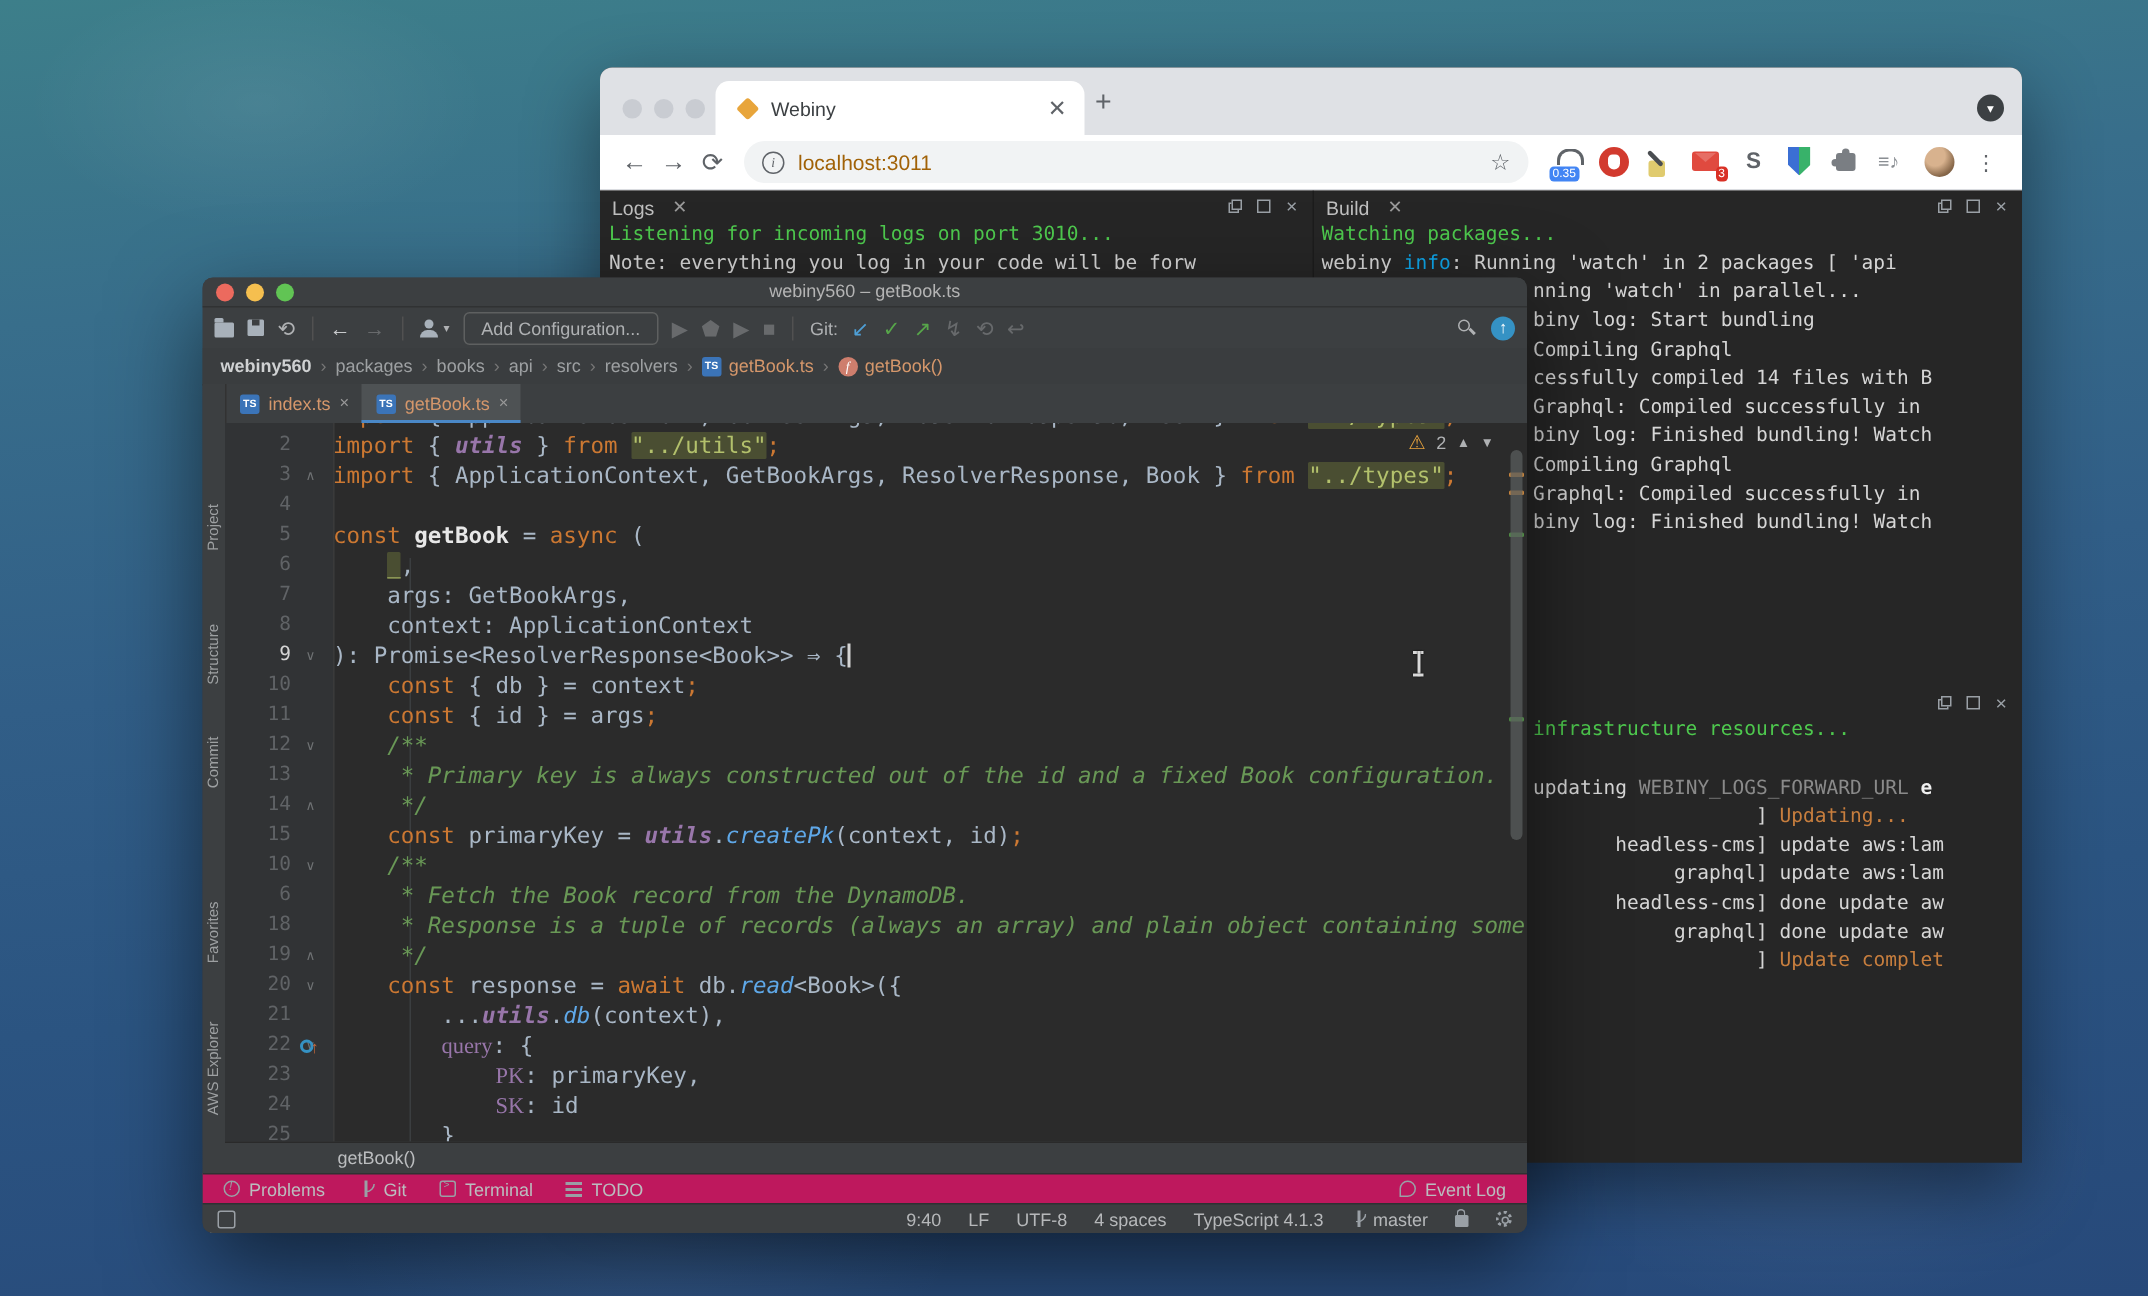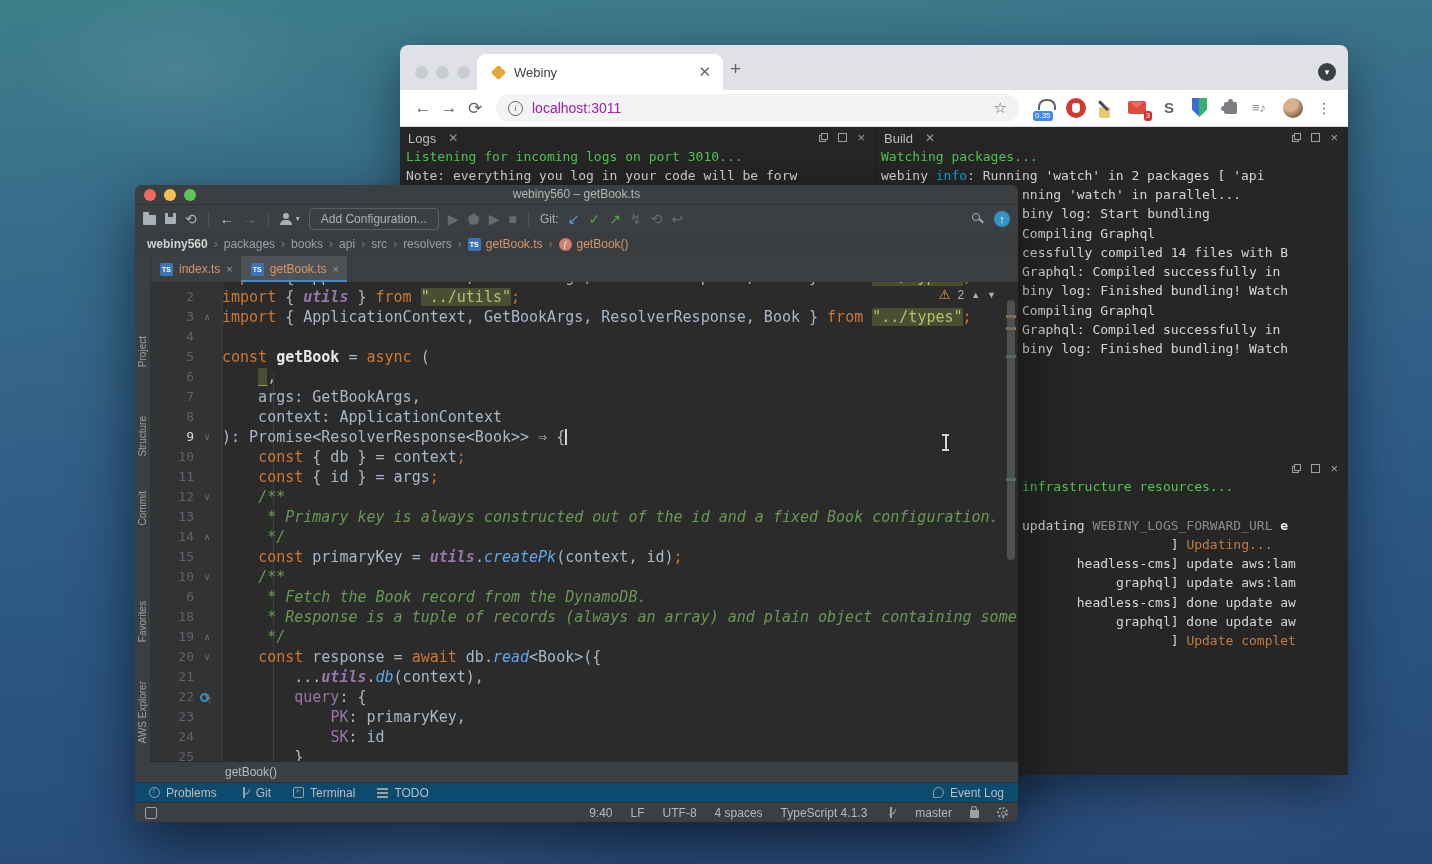--- a/index.html
+++ b/index.html
@@ -32,21 +32,21 @@
   .newtab-plus{position:absolute;left:330px;top:13px;color:#5F6368;font-size:19px;}
   .profile-chip{position:absolute;right:12px;top:18px;width:18px;height:18px;border-radius:50%;background:#3C4043;
     color:#fff;font-size:9px;text-align:center;line-height:18px;}
   .btoolbar{position:absolute;left:0;top:45px;right:0;height:37px;background:#fff;display:flex;align-items:center;
     padding:0 10px;box-sizing:border-box;border-bottom:1px solid #DADCE0;}
   .nav-ic{color:#5F6368;font-size:17px;width:26px;text-align:center;flex:none;}
   .omnibox{flex:1;height:28px;background:#F1F3F4;border-radius:14px;margin:0 8px;display:flex;align-items:center;
     padding:0 12px;box-sizing:border-box;min-width:0;}
   .info-ic{width:13px;height:13px;border:1.5px solid #5F6368;border-radius:50%;color:#5F6368;font-size:9px;
     text-align:center;line-height:13px;font-family:"Liberation Serif",serif;font-style:italic;margin-right:9px;flex:none;}
-  .url-text{font-size:14px;color:#a21caf;flex:1;}
+  .url-text{font-size:14px;color:#a16207;flex:1;}
   .star-ic{color:#5F6368;font-size:15px;flex:none;}
   .ext-row{display:flex;align-items:flex-end;gap:11px;margin:0 4px 0 8px;flex:none;}
   .ext{position:relative;width:20px;height:20px;flex:none;}
   .badge{position:absolute;left:-2px;bottom:-3px;background:#4285F4;color:#fff;font-size:8px;border-radius:3px;padding:0 2px;line-height:10px;}
   .badge.red{background:#D93025;left:auto;right:-4px;}
   .ext-scale .arch{position:absolute;left:3px;top:1px;width:14px;height:9px;border:2px solid #5F6368;border-bottom:none;border-radius:8px 8px 0 0;}
   .ext-adblock .circ{position:absolute;inset:0;border-radius:50%;background:#D23A2E;}
   .ext-adblock .palm{position:absolute;left:6px;top:5px;width:8px;height:10px;background:#fff;border-radius:3px 3px 4px 4px;}
   .ext-drop .stem{position:absolute;left:3px;top:2px;width:13px;height:3px;background:#4A4D51;transform:rotate(45deg);transform-origin:left top;border-radius:2px;}
   .ext-drop .sq{position:absolute;left:2px;bottom:0;width:11px;height:11px;background:#E0CB6E;border-radius:2px;}
@@ -128,59 +128,59 @@
   #code-rows{position:absolute;left:0;top:-15px;right:14px;font-size:15px;line-height:20px;}
   .crow{display:flex;height:20px;white-space:pre;}
   .lgut{flex:none;width:72px;display:flex;position:relative;}
   .lnum{flex:none;width:44px;text-align:right;color:#606366;font-family:"DejaVu Sans Mono",monospace;font-size:13px;line-height:20px;}
   .crow.cur .lnum{color:#D4D4D4;}
   .lfold{flex:none;width:26px;text-align:center;color:#6E7173;font-size:9px;line-height:20px;}
   .lcode{font-family:"DejaVu Sans Mono",monospace;color:#A9B7C6;}
   .s-d{color:#A9B7C6;} .s-kw{color:#CC7832;} .s-cmt{color:#699856;font-style:italic;}
   .s-strh{color:#B3C16C;background:#4A4E32;border-radius:1px;}
   .s-utl{color:#9876AA;font-style:italic;font-weight:bold;}
-  .s-fn{color:#5FA8E8;font-style:italic;} .s-prop{color:#9876AA;} .s-bold{color:#E8E8E8;font-weight:bold;} .s-arr{color:#A9B7C6;}
+  .s-fn{color:#5FA8E8;font-style:italic;} .s-prop{color:#9876AA;font-family:Liberation Serif, serif;} .s-bold{color:#E8E8E8;font-weight:bold;} .s-arr{color:#A9B7C6;}
   .caret{display:inline-block;width:2px;height:16px;background:#D4D4D4;vertical-align:-3px;}
   .gut-ic{position:absolute;left:50px;top:4px;width:13px;height:13px;}
   .gut-ic .gc{position:absolute;left:0;top:2px;width:9px;height:9px;border:2px solid #3592C4;border-radius:50%;box-sizing:border-box;display:block;}
   .gut-ic .ga{position:absolute;left:7px;top:-2px;color:#C4683C;font-size:11px;font-style:normal;display:block;}
   .warn-widget{position:absolute;right:22px;top:5px;display:flex;align-items:center;gap:7px;font-size:12px;color:#AFB1B3;}
   .warn-tri{color:#E8A33D;font-size:13px;}
   .chev{color:#AFB1B3;font-size:9px;}
   .stripe{position:absolute;right:0;top:0;width:14px;bottom:0;}
   .mark{position:absolute;left:2px;width:10px;height:3px;border-radius:1px;}
   .sthumb{position:absolute;left:3px;width:8px;border-radius:4px;background:#5A5D5E;opacity:.75;}
   .iguide{position:absolute;width:1px;background:#3B3E40;}
   
   #ibeam{position:absolute;width:9px;height:17px;}
   #ibeam i{position:absolute;background:#D9D9D9;box-shadow:0 0 1px #000;display:block;}
   #ibeam .v{left:4px;top:0;width:1.6px;height:17px;}
   #ibeam .t{left:1px;top:0;width:7px;height:1.6px;}
   #ibeam .b{left:1px;bottom:0;width:7px;height:1.6px;}
   
   .ctx-bar{position:absolute;left:15px;right:0;bottom:40px;height:20px;background:#3C3F41;border-top:1px solid #2A2A2A;
     font-size:12px;color:#BBBDBF;line-height:20px;padding-left:75px;}
-  .tool-bar{position:absolute;left:0;right:0;bottom:20px;height:20px;background:#0c4a6e;border-top:1px solid #2F3132;
+  .tool-bar{position:absolute;left:0;right:0;bottom:20px;height:20px;background:#be185d;border-top:1px solid #2F3132;
     display:flex;align-items:center;padding:0 14px;box-sizing:border-box;gap:22px;font-size:12px;color:#BBBDBF;}
   .btool{display:flex;align-items:center;gap:6px;}
   .mini{display:inline-block;width:11px;height:11px;position:relative;}
   .mini-problems{border:1.4px solid #9AA0A6;border-radius:50%;box-sizing:border-box;}
   .mini-problems:after{content:"!";position:absolute;left:2.6px;top:-2px;font-size:8px;color:#9AA0A6;}
   .mini-git:before{content:"";position:absolute;left:4.6px;top:0;width:1.6px;height:11px;background:#9AA0A6;}
   .mini-git:after{content:"";position:absolute;left:4px;top:2px;width:6px;height:5px;border:1.4px solid #9AA0A6;border-left:none;border-top:none;border-radius:0 0 6px 0;}
   .mini-terminal{border:1.4px solid #9AA0A6;box-sizing:border-box;border-radius:2px;}
   .mini-terminal:after{content:">";position:absolute;left:1.4px;top:-1.4px;font-size:7px;color:#9AA0A6;}
   .mini-todo:before{content:"";position:absolute;left:0;top:1px;width:11px;height:1.6px;background:#9AA0A6;box-shadow:0 4px 0 #9AA0A6,0 8px 0 #9AA0A6;}
   .evlog{margin-left:auto;display:flex;align-items:center;gap:6px;}
   .mini-ev{border:1.4px solid #9AA0A6;border-radius:50% 50% 50% 0;box-sizing:border-box;}
   .status-bar{position:absolute;left:0;right:0;bottom:0;height:20px;background:#3C3F41;border-top:1px solid #2F3132;
     display:flex;align-items:center;font-size:12px;color:#B6B8BA;padding:0 10px;box-sizing:border-box;gap:18px;}
   .sb-left{width:12px;height:12px;border:1.4px solid #9AA0A6;border-radius:2px;box-sizing:border-box;}
   #status-items{display:flex;gap:18px;margin-left:auto;}
-  .branch-wrap{display:flex;align-items:center;gap:19px;}
+  .branch-wrap{display:flex;align-items:center;gap:4px;}
   .mini-lock{width:9px;height:8px;background:#9AA0A6;border-radius:1px;position:relative;display:inline-block;margin-top:3px;}
   .mini-lock:before{content:"";position:absolute;left:1.4px;top:-4px;width:6px;height:5px;border:1.4px solid #9AA0A6;border-bottom:none;border-radius:4px 4px 0 0;box-sizing:border-box;}
   .mini-gear{width:11px;height:11px;border:2.6px dotted #9AA0A6;border-radius:50%;box-sizing:border-box;display:inline-block;position:relative;}
   .mini-gear:after{content:"";position:absolute;left:2px;top:2px;width:3px;height:3px;border:1.2px solid #9AA0A6;border-radius:50%;}
 </style>
 </head>
 <body>
 
 <div id="screen">
 

